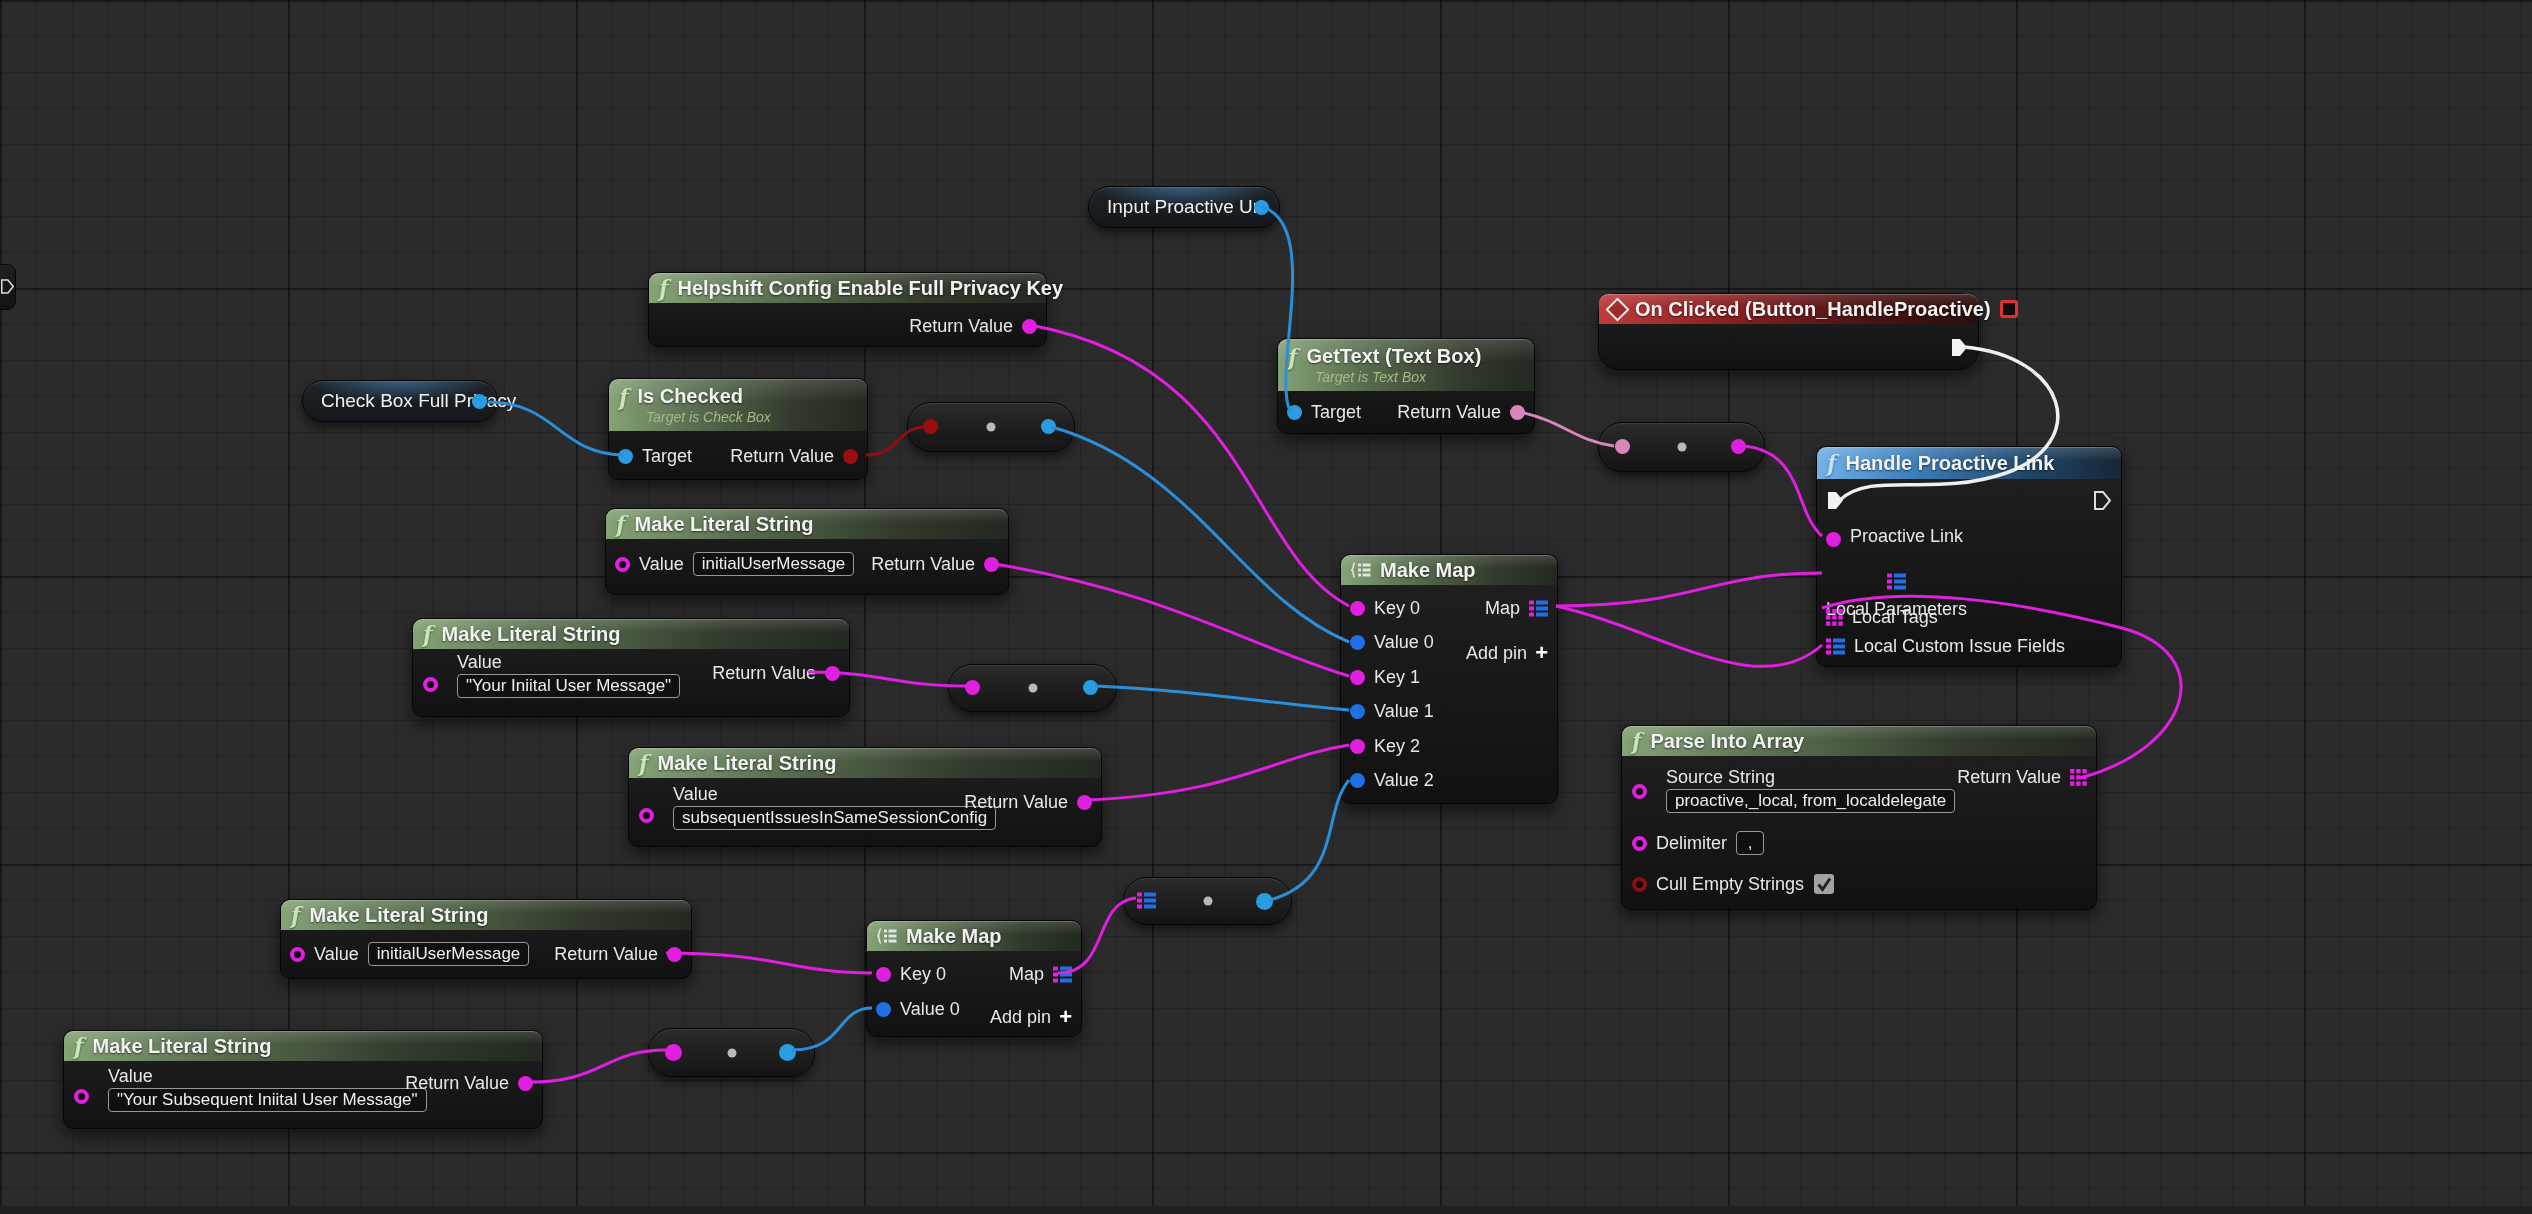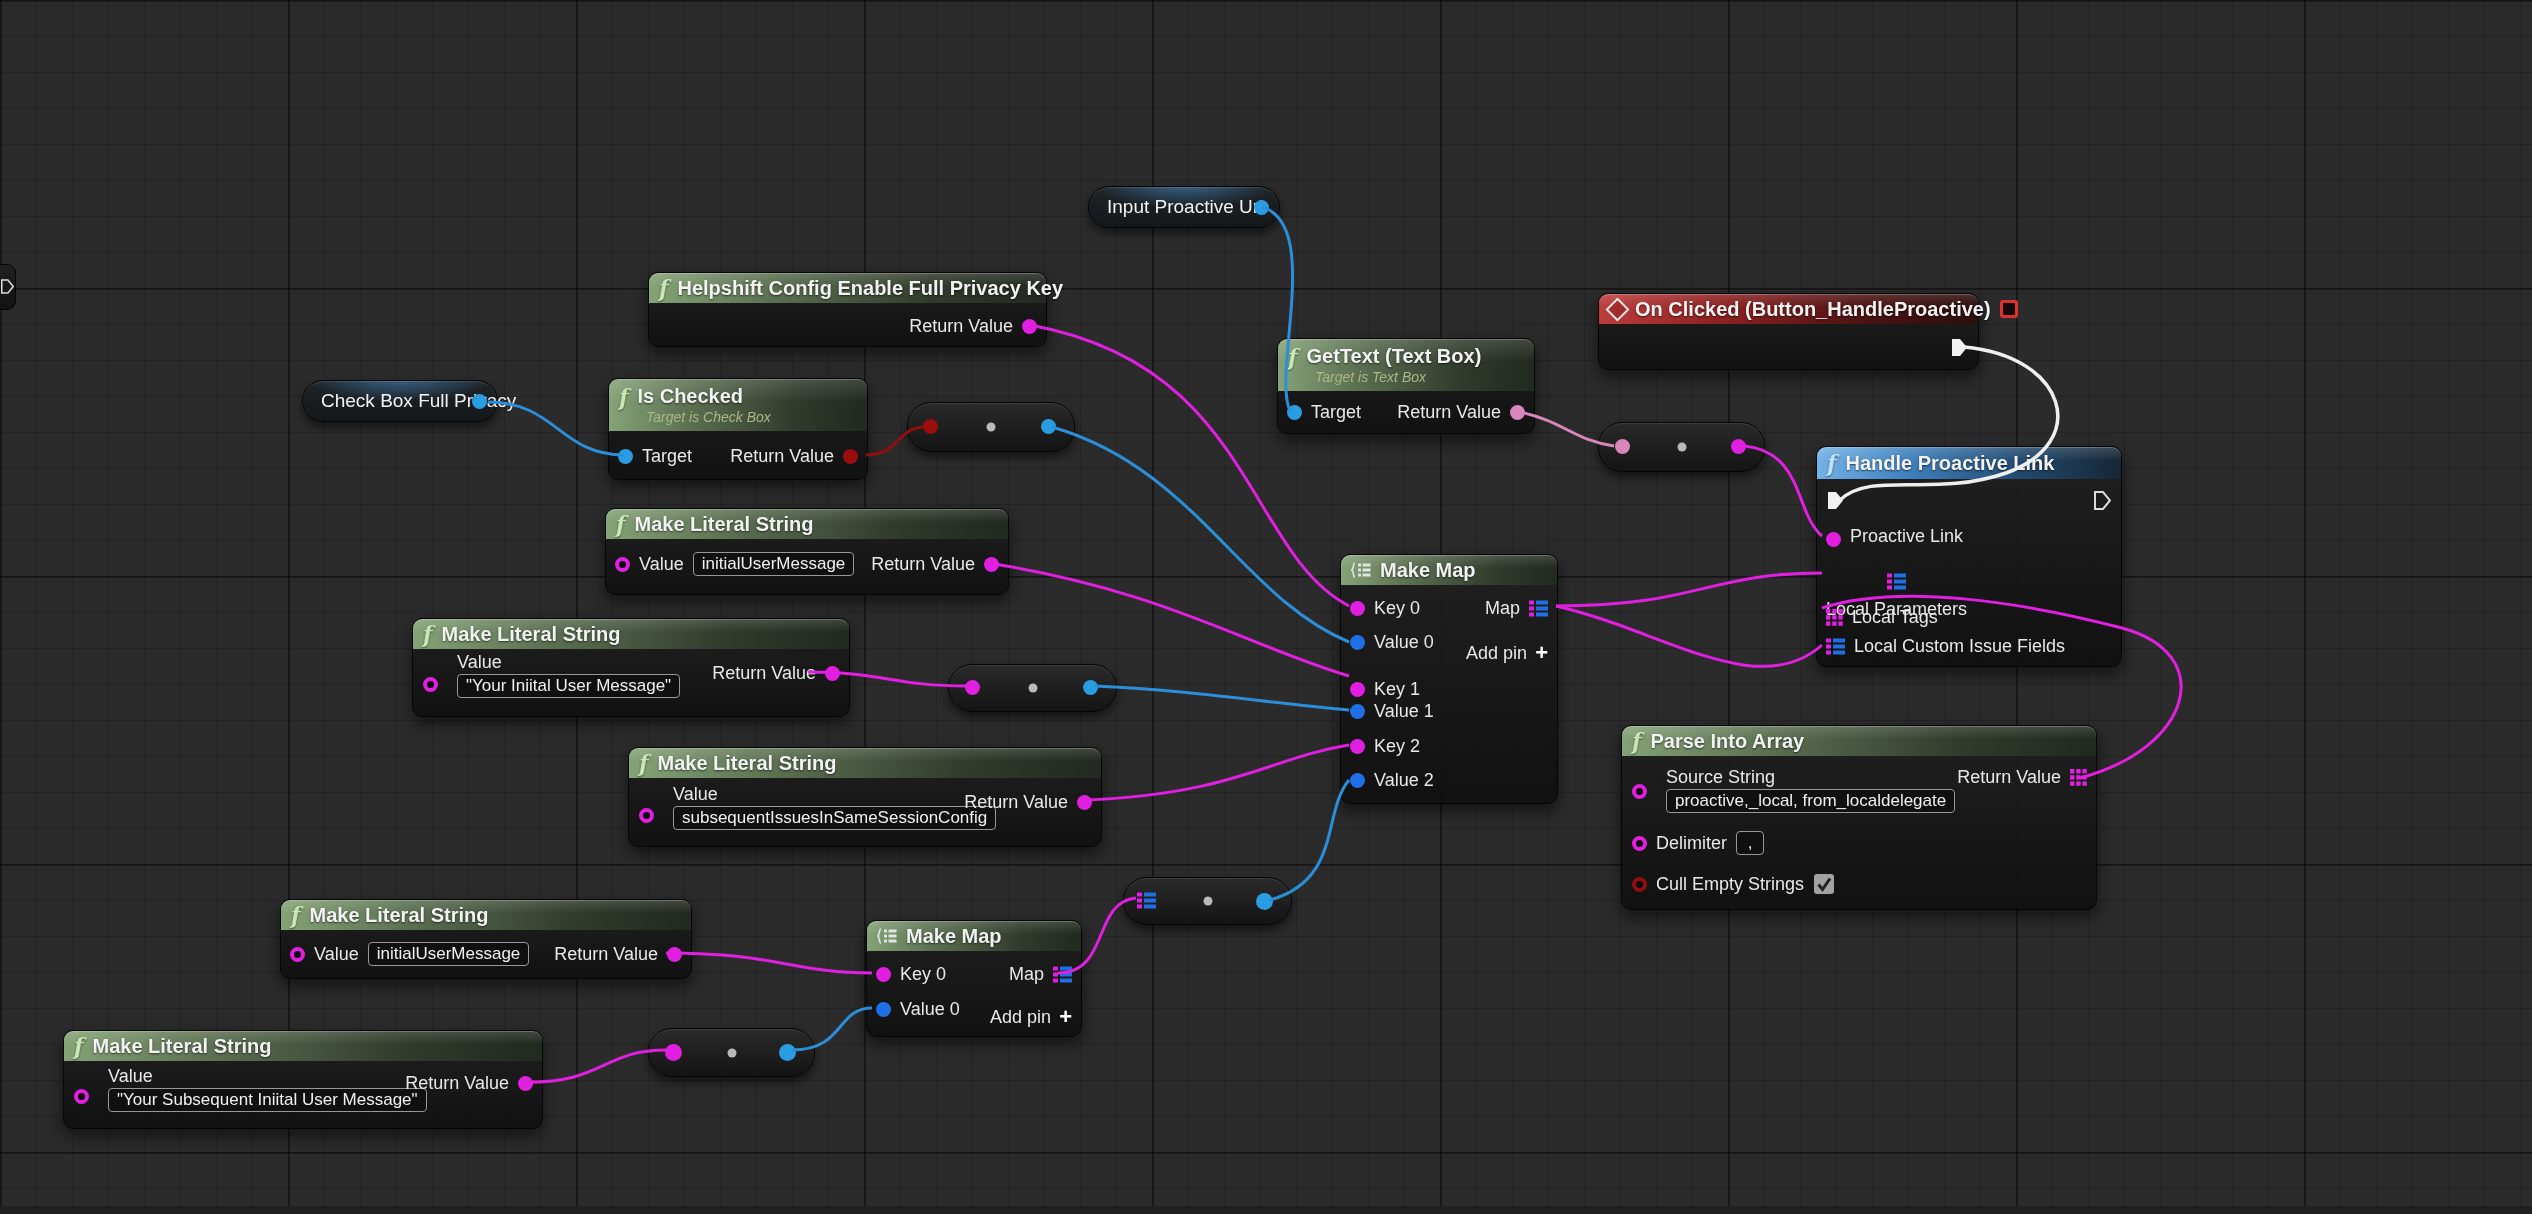--- a/index.html
+++ b/index.html
@@ -99,21 +99,21 @@
     <div class="hdr hdr-green">
       <span class="ficon">f</span>
       <span class="title">Helpshift Config Enable Full Privacy Key</span>
     </div>
     <div class="row right" style="right:9px;top:43px;">
       <span class="pin" style="background:#e01fe0;"></span>
       <span>Return Value</span>
     </div>
   </div>
 
-  <div class="node" style="left:1598px;top:293px;width:379px;height:75px;">
+  <div class="node" style="left:1598px;top:293px;width:379px;height:75px;border-radius:20px;">
     <div class="hdr hdr-red">
       <span class="icon" style="width:13px;height:13px;border:2px solid #f0eaea;transform:rotate(45deg);background:rgba(120,20,20,0.35);"></span>
       <span class="title">On Clicked (Button_HandleProactive)</span>
       <span class="icon" style="margin-left:auto;width:12px;height:12px;border:3px solid #e03030;border-radius:3px;background:#140909;"></span>
     </div>
     <svg class="icon" width="17" height="19" viewBox="0 0 17 19" style="position:absolute;right:10px;top:44px;">
         <path d="M1 1 h8 l7 8.5 L9 18 H1 Z" fill="#f2f2f2"></path>
       </svg>
   </div>
 
@@ -232,21 +232,21 @@
       <span class="title">Make Map</span>
     </div>
     <div class="row" style="left:9px;top:43px;">
         <span class="pin" style="background:#e01fe0;"></span>
         <span>Key 0</span>
       </div>
     <div class="row" style="left:9px;top:77px;">
         <span class="pin" style="background:#1f6fe6;"></span>
         <span>Value 0</span>
       </div>
-    <div class="row" style="left:9px;top:112px;margin-top:12px;">
+    <div class="row" style="left:9px;top:112px;">
         <span class="pin" style="background:#e01fe0;"></span>
         <span>Key 1</span>
       </div>
     <div class="row" style="left:9px;top:146px;">
         <span class="pin" style="background:#1f6fe6;"></span>
         <span>Value 1</span>
       </div>
     <div class="row" style="left:9px;top:181px;">
         <span class="pin" style="background:#e01fe0;"></span>
         <span>Key 2</span>

